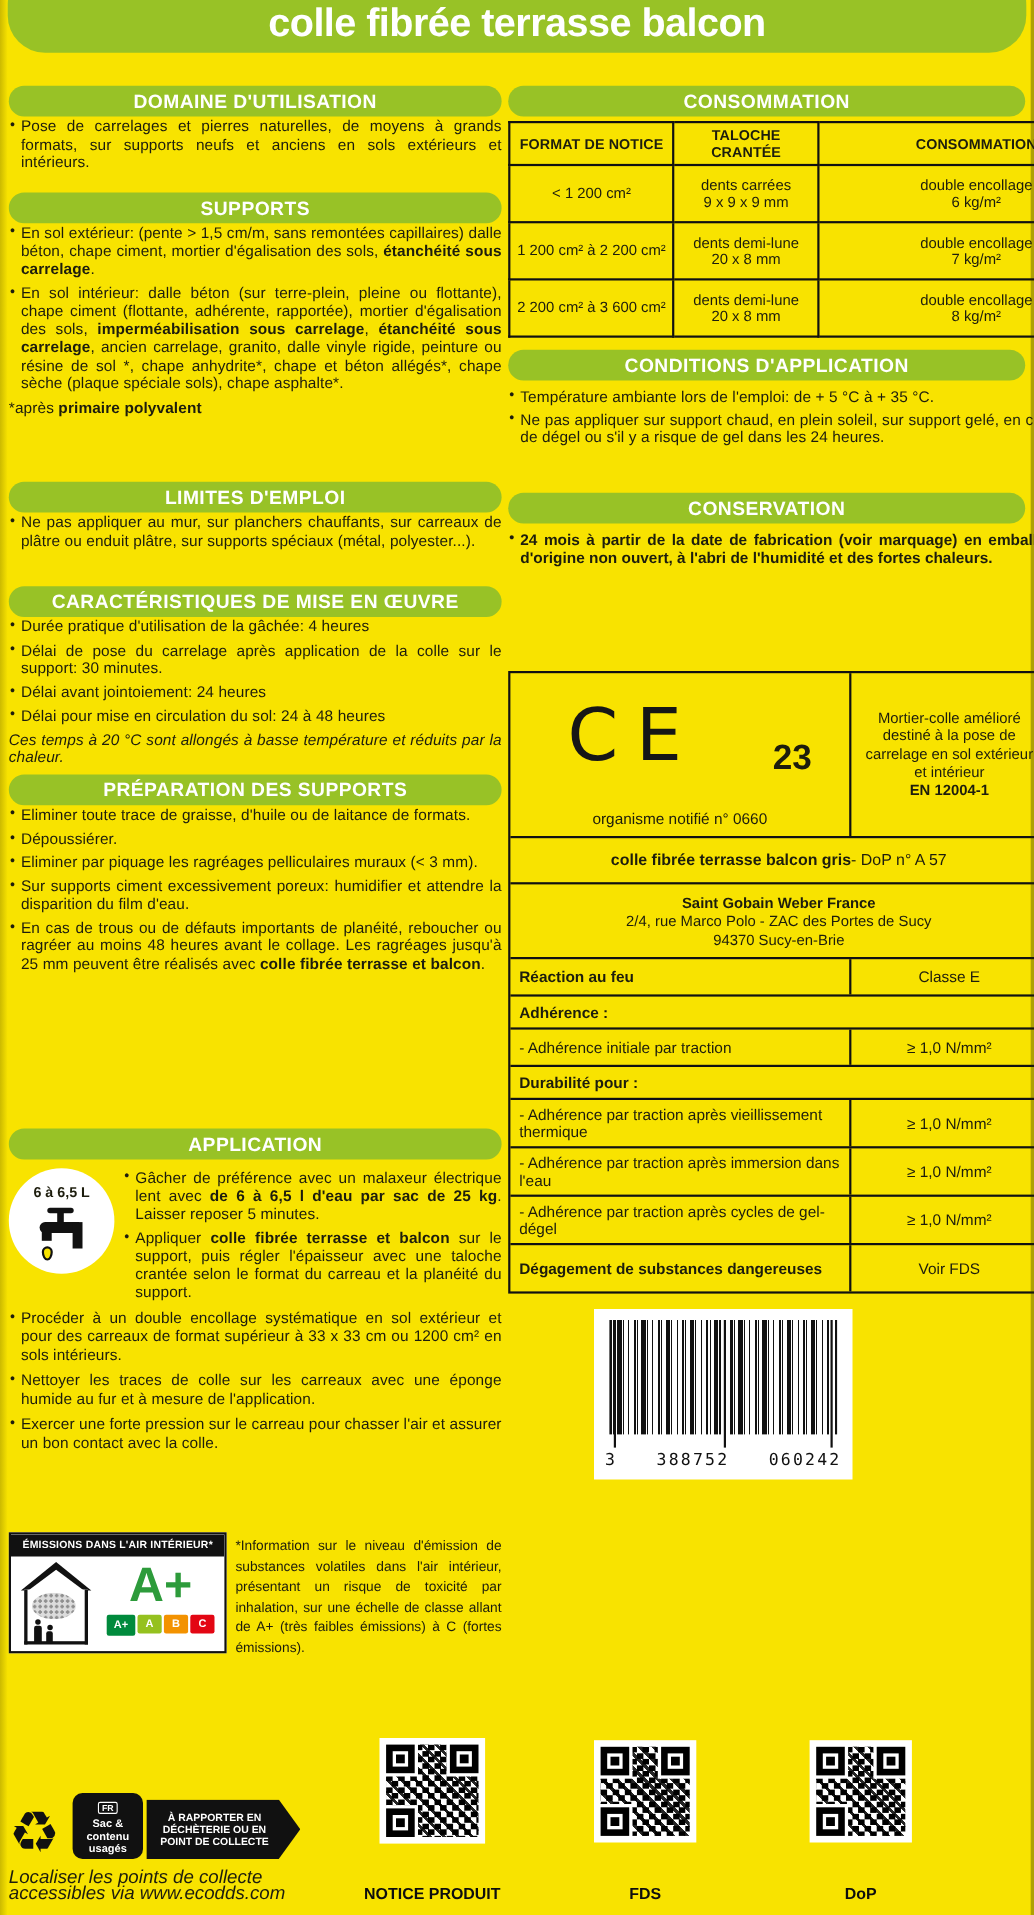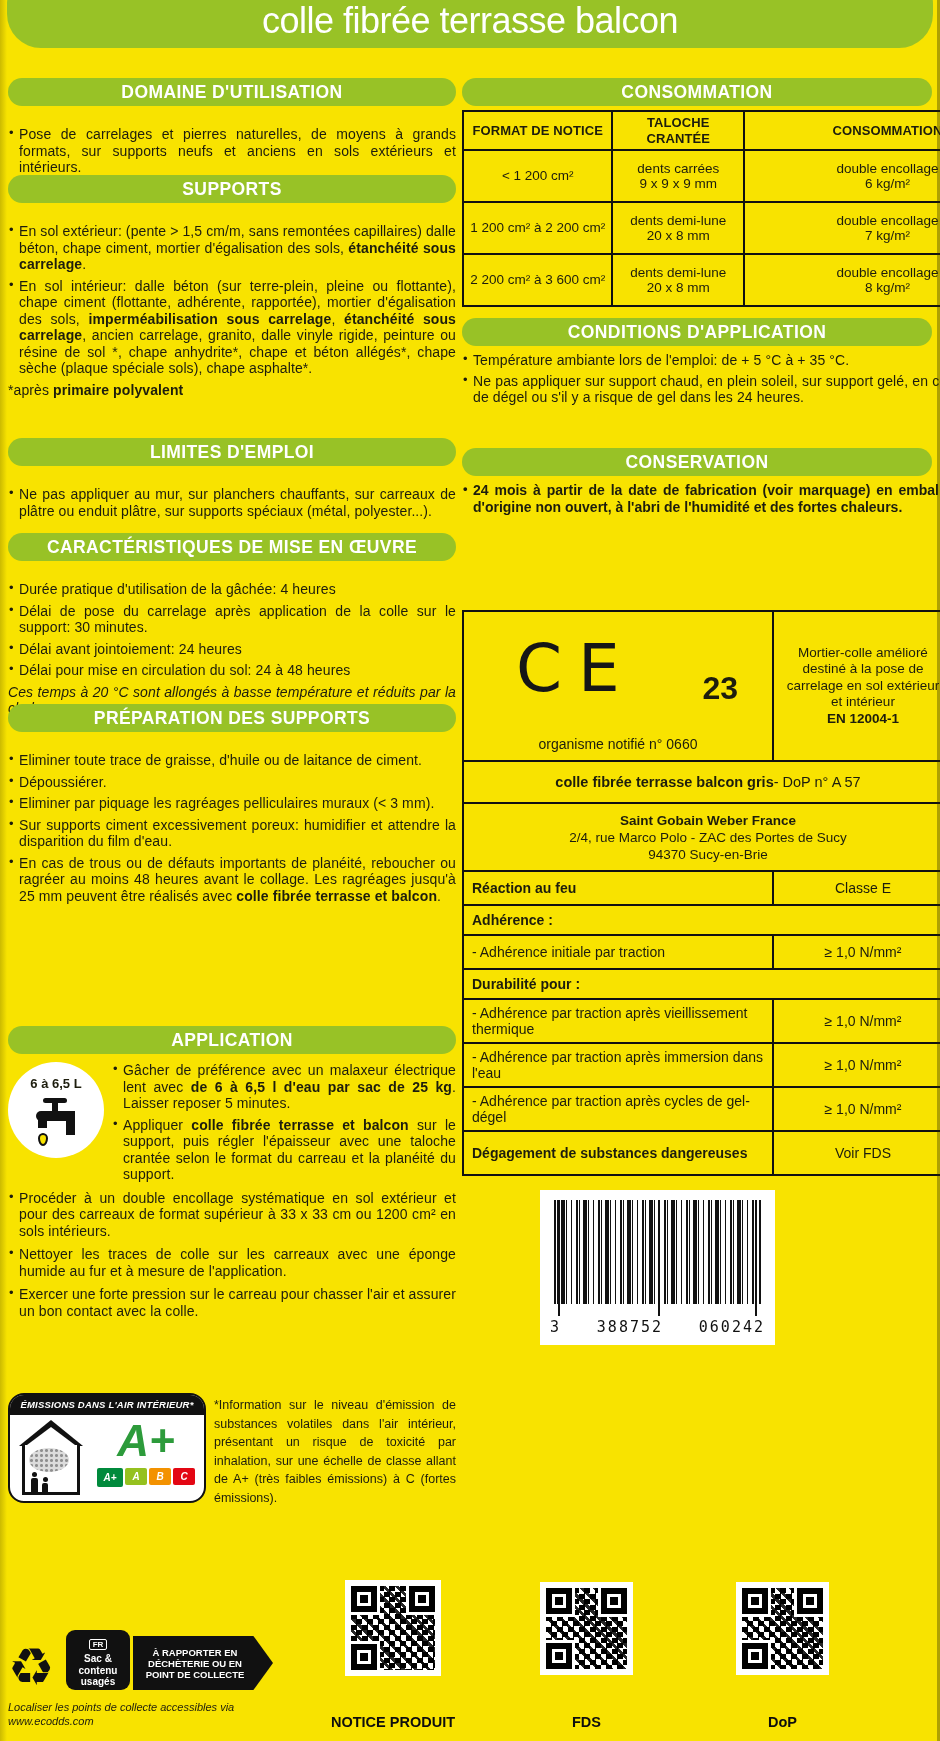--- a/index.html
+++ b/index.html
@@ -9,35 +9,35 @@
     background:#F8E300; font-family:"Liberation Sans", sans-serif; color:#1d1d0d;
   }
   .page::before{ content:""; position:absolute; left:0; top:0; bottom:0; width:7px;
     background:linear-gradient(90deg, rgba(90,80,0,.28), rgba(90,80,0,0)); z-index:50; pointer-events:none;}
   .page::after{ content:""; position:absolute; right:0; top:0; bottom:0; width:3px;
     background:rgba(40,38,5,.35); z-index:50; pointer-events:none;}
 
   
   .title-banner{ position:absolute; left:7px; top:-30px; width:926px; height:78px;
     background:#98C226; border-radius:34px; display:flex; align-items:flex-end; justify-content:center; }
-  .title{ color:#fff; font-weight:normal; font-size:36px; letter-spacing:-.5px; padding-bottom:6px; }
+  .title{ color:#fff; font-weight:bold; font-size:36px; letter-spacing:-.5px; padding-bottom:6px; }
 
   
   .pill{ background:#98C226; color:#fff; font-weight:bold; text-align:center;
     height:28px; line-height:29px; font-size:17.5px; letter-spacing:.4px; border-radius:15px; }
 
   .sec{ position:absolute; left:8px; width:448px; }
   .rsec{ position:absolute; left:462px; width:470px; }
 
   .item{ position:relative; font-size:14px; line-height:16.5px; text-align:justify;
     padding-left:11px; margin-top:5px; letter-spacing:.1px;}
   .item::before{ content:"•"; position:absolute; left:1px; top:-1px; font-size:13px; }
   .plain{ padding-left:0; }
   .plain::before{ content:none; }
-  .first{ margin-top:20px; }
+  .first{ margin-top:0; }
   .b{ font-weight:bold; }
   .i{ font-style:italic; }
 
   
   .app-flex{ display:flex; margin-top:8px; }
   .water{ flex:none; width:100px; }
   .water-circle{ width:96px; height:96px; background:#fff; border-radius:50%; position:relative; text-align:center; }
   .water-label{ font-size:13px; font-weight:bold; padding-top:14px; display:block; }
   .faucet{ position:absolute; left:24px; top:34px; width:50px; height:52px; }
   .f-hbar{ position:absolute; left:11px; top:2px; width:24px; height:5px; background:#111; border-radius:3px;}
@@ -85,21 +85,21 @@
   .barcode{ position:absolute; left:540px; top:1190px; width:235px; height:155px; background:#fff; padding:10px 8px 4px; }
   .bars{ position:relative; height:104px; margin:0 6px;
     background:repeating-linear-gradient(90deg,#111 0 2px,#fff 2px 3px,#111 3px 4px,#fff 4px 7px,#111 7px 11px,#fff 11px 12px,#111 12px 13px,#fff 13px 17px,#111 17px 18px,#fff 18px 22px); }
   .guard{ position:absolute; top:0; width:2px; height:116px; background:#111; }
   .gL{ left:4px; } .gM{ left:50%; } .gR{ right:4px; }
   .bar-digits{ display:flex; justify-content:space-between; padding:14px 2px 0;
     font-family:"DejaVu Sans Mono", monospace; font-size:15px; letter-spacing:2px; color:#111;}
 
   
   .emis{ position:absolute; left:8px; top:1393px; width:198px; height:110px; background:#fff;
-    border:2px solid #111; border-radius:16px; overflow:hidden;font-style:italic; }
+    border:2px solid #111; border-radius:0; overflow:hidden; }
   .emis-head{ background:#111; color:#fff; font-size:9.5px; font-weight:bold; text-align:center;
     height:20px; line-height:20px; letter-spacing:.2px; }
   .emis-body{ display:flex; height:86px; padding:3px 4px; }
   .house{ position:relative; width:78px; flex:none; }
   .roof-o{ position:absolute; top:2px; left:5px; width:0; height:0;
     border-left:32px solid transparent; border-right:32px solid transparent; border-bottom:26px solid #111; }
   .roof-i{ position:absolute; top:9px; left:9px; width:0; height:0;
     border-left:28px solid transparent; border-right:28px solid transparent; border-bottom:21px solid #fff; }
   .walls{ position:absolute; top:27px; left:8px; width:58px; height:50px; border:3px solid #111; border-top:none; background:#fff; }
   .cloud{ position:absolute; top:30px; left:15px; width:40px; height:24px; border-radius:50%;
@@ -121,21 +121,21 @@
   .recycle{ position:absolute; left:8px; top:1638px; font-size:52px; line-height:58px; color:#111;
     font-family:"DejaVu Sans", sans-serif; }
   .frbox{ position:absolute; left:66px; top:1630px; width:64px; height:60px; background:#111; border-radius:9px;
     color:#fff; text-align:center; padding-top:3px; }
   .fr{ display:inline-block; font-size:8px; font-weight:bold; border:1px solid #fff; border-radius:2px; padding:0 3px; }
   .sac{ font-size:10px; font-weight:bold; line-height:11.5px; padding:2px 3px 0; }
   .cbanner{ position:absolute; left:133px; top:1636px; width:140px; height:54px; background:#111; color:#fff;
     clip-path:polygon(0 0, 86% 0, 100% 50%, 86% 100%, 0 100%);
     display:flex; align-items:center; justify-content:center; text-align:center;
     font-size:9.5px; font-weight:bold; line-height:11px; padding:0 16px 0 0; }
-  .ecodds{ position:absolute; left:8px; top:1700px; width:300px; font-style:italic; font-size:11px; line-height:14px; }
+  .ecodds{ position:absolute; left:8px; top:1700px; width:300px; font-style:italic; font-size:17px; line-height:14px; }
 
   
   .qr{ position:absolute; background:#fff; padding:6px; }
   .qr .pat{ position:absolute; inset:6px;
     background:
       repeating-linear-gradient(45deg, rgba(0,0,0,.85) 0 3px, transparent 3px 9px),
       conic-gradient(#000 25%, #fff 0 50%, #000 0 75%, #fff 0) 0 0/11px 11px; }
   .f{ position:absolute; width:26px; height:26px; border:6px solid #000; background:#fff; box-shadow:0 0 0 3px #fff; }
   .f::before{ content:""; position:absolute; inset:3px; background:#000; }
   .f1{ top:6px; left:6px; } .f2{ top:6px; right:6px; } .f3{ bottom:6px; left:6px; }
@@ -175,21 +175,21 @@
     <div class="pill">CARACTÉRISTIQUES DE MISE EN ŒUVRE</div>
     <div class="item first"><span>Durée pratique d'utilisation de la gâchée: 4 heures</span></div>
     <div class="item"><span>Délai de pose du carrelage après application de la colle sur le support: 30 minutes.</span></div>
     <div class="item"><span>Délai avant jointoiement: 24 heures</span></div>
     <div class="item"><span>Délai pour mise en circulation du sol: 24 à 48 heures</span></div>
     <div class="item plain"><span class="i">Ces temps à 20 °C sont allongés à basse température et réduits par la chaleur.</span></div>
   </section>
 
   <section class="sec" style="top:704px">
     <div class="pill">PRÉPARATION DES SUPPORTS</div>
-    <div class="item first"><span>Eliminer toute trace de graisse, d'huile ou de laitance de ciment.</span></div>
+    <div class="item first"><span>Eliminer toute trace de graisse, d'huile ou de laitance de formats.</span></div>
     <div class="item"><span>Dépoussiérer.</span></div>
     <div class="item"><span>Eliminer par piquage les ragréages pelliculaires muraux (&lt; 3 mm).</span></div>
     <div class="item"><span>Sur supports ciment excessivement poreux: humidifier et attendre la disparition du film d'eau.</span></div>
     <div class="item"><span>En cas de trous ou de défauts importants de planéité, reboucher ou ragréer au moins 48 heures avant le collage. Les ragréages jusqu'à 25 mm peuvent être réalisés avec </span><span class="b">colle fibrée terrasse et balcon</span><span>.</span></div>
   </section>
 
   <section class="sec" style="top:1026px">
     <div class="pill">APPLICATION</div>
     <div class="app-flex">
       <div class="water">

